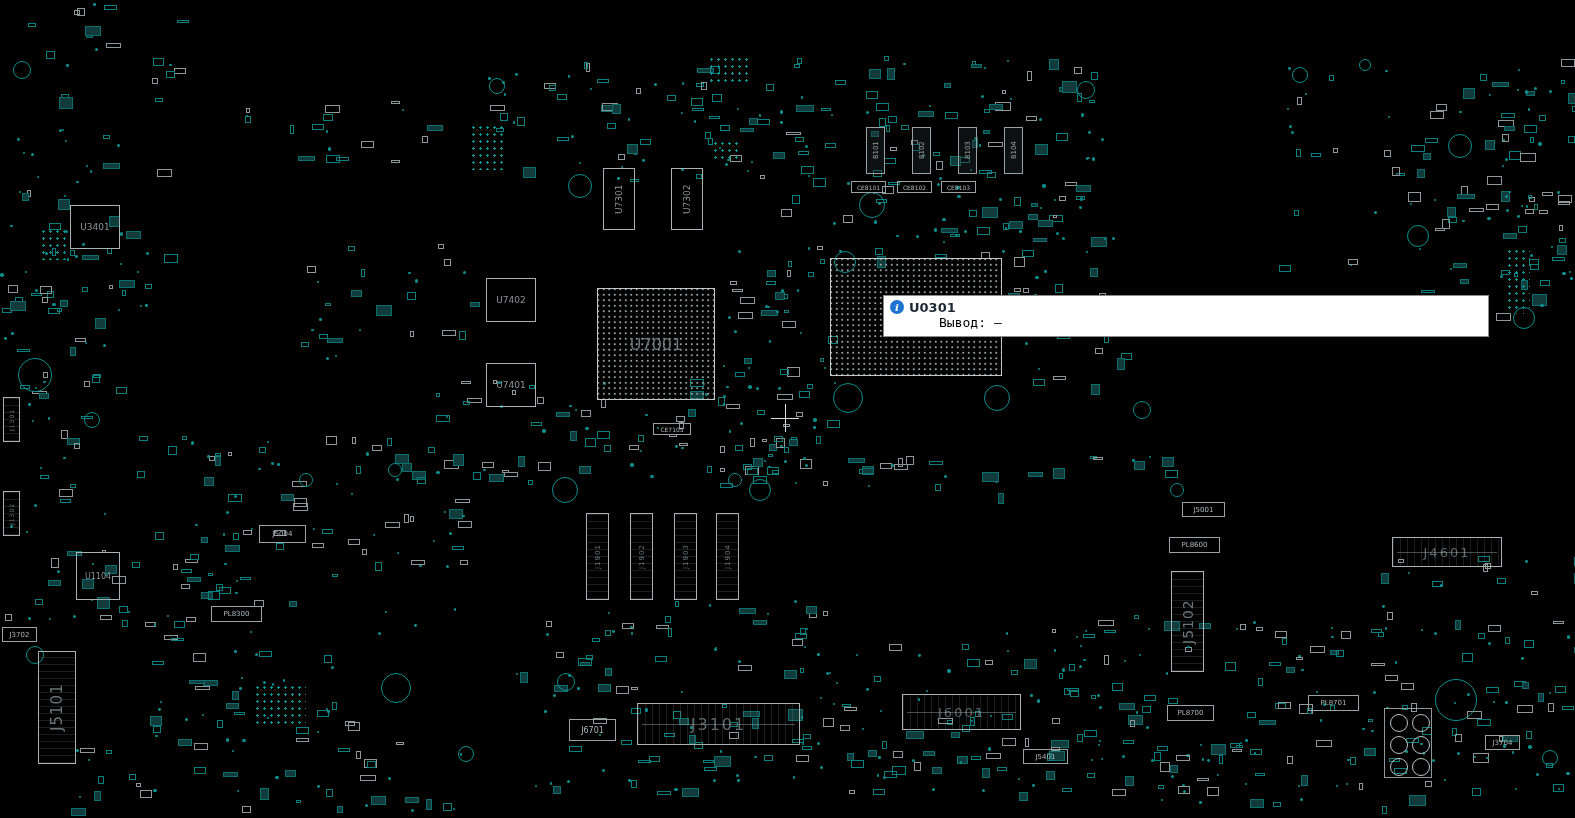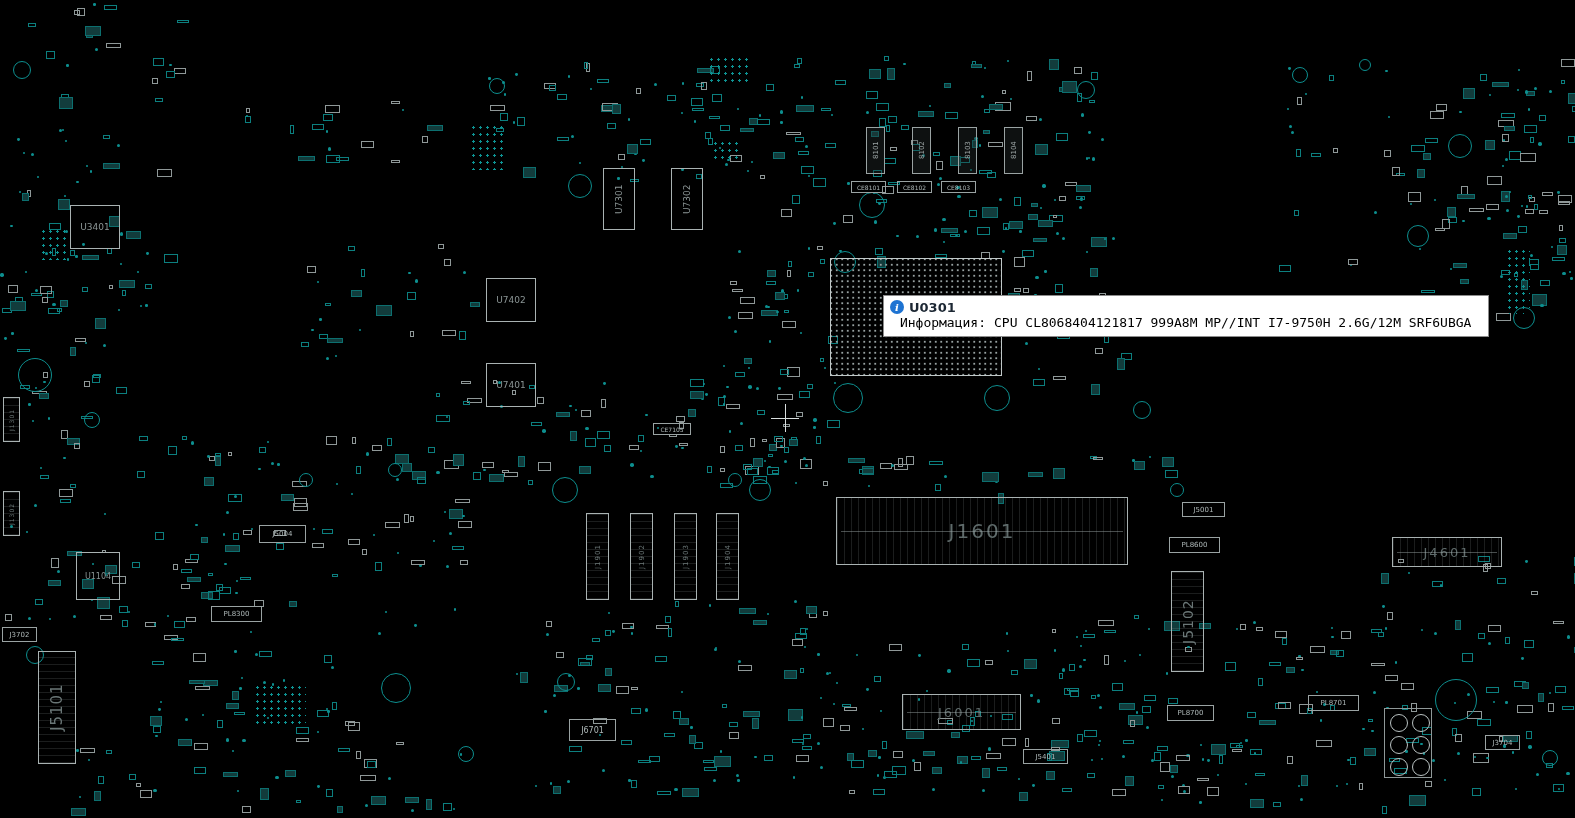--- a/index.html
+++ b/index.html
@@ -1389,37 +1389,40 @@
       </div>
       <div class="comp ic" style="left: 671px; top: 168px; width: 32px; height: 62px;">
         <span class="lbl v" style="font-size: 9px;">U7302</span>
       </div>
       <div class="comp ic" style="left: 486px; top: 278px; width: 50px; height: 44px;">
         <span class="lbl" style="font-size: 9px;">U7402</span>
       </div>
       <div class="comp ic" style="left: 486px; top: 363px; width: 50px; height: 44px;">
         <span class="lbl" style="font-size: 9px;">U7401</span>
       </div>
+      <div class="comp bga" style="left: 597px; top: 288px; width: 118px; height: 112px;">
+        <span class="lbl" style="font-size: 16px;">U7001</span>
+      </div>
       <div class="comp bga" style="left: 830px; top: 258px; width: 172px; height: 118px;">
         <span class="lbl" style="font-size: 14px;">U0301</span>
       </div>
       <div class="comp ic" style="left: 76px; top: 552px; width: 44px; height: 48px;">
         <span class="lbl" style="font-size: 8px;">U1104</span>
       </div>
-      <div class="comp slot-h" style="left: 836px; top: 497px; width: 292px; height: 68px;">
-        <span class="lbl" style="font-size: 20px;">J1601</span>
-      </div>
       <div class="comp slot-v" style="left: 1171px; top: 571px; width: 33px; height: 101px;">
         <span class="lbl v" style="font-size: 14px;">J5102</span>
       </div>
       <div class="comp slot-h" style="left: 1392px; top: 537px; width: 110px; height: 30px;">
         <span class="lbl" style="font-size: 13px;">J4601</span>
       </div>
       <div class="comp slot-v" style="left: 38px; top: 651px; width: 38px; height: 113px;">
         <span class="lbl v" style="font-size: 15px;">J5101</span>
+      </div>
+      <div class="comp slot-h" style="left: 637px; top: 703px; width: 163px; height: 42px;">
+        <span class="lbl" style="font-size: 16px;">J3101</span>
       </div>
       <div class="comp slot-h" style="left: 902px; top: 694px; width: 119px; height: 36px;">
         <span class="lbl" style="font-size: 13px;">J6001</span>
       </div>
       <div class="comp slot-v" style="left: 586px; top: 513px; width: 23px; height: 87px;">
         <span class="lbl v" style="font-size: 7px;">J1901</span>
       </div>
       <div class="comp slot-v" style="left: 630px; top: 513px; width: 23px; height: 87px;">
         <span class="lbl v" style="font-size: 7px;">J1902</span>
       </div>
@@ -1495,16 +1498,16 @@
     <span class="ch-h"></span>
     <span class="ch-v"></span>
   </div>
 
   <div id="tooltip">
     <div class="tt-head">
       <span class="tt-icon">i</span>
       <span class="tt-title">U0301</span>
     </div>
     <div id="tt-rows">
-        <div class="tt-row"><span class="tt-label">Информация:</span><span class="tt-value">CPU CL8068404121817 999A8M MP//INT I7-9750H 2.6G/12M SRF6UBGA</span></div>
+        <div class="tt-row"><span class="tt-label">Вывод:</span><span class="tt-value">—</span></div>
       </div>
   </div>
 </div>
 
 </body></html>

